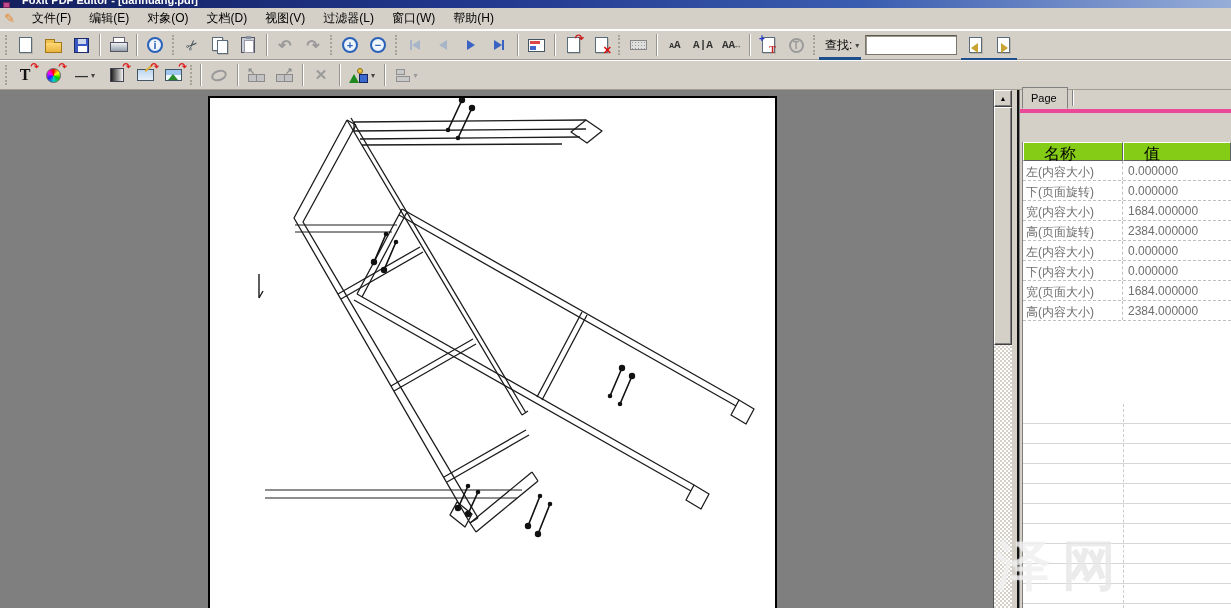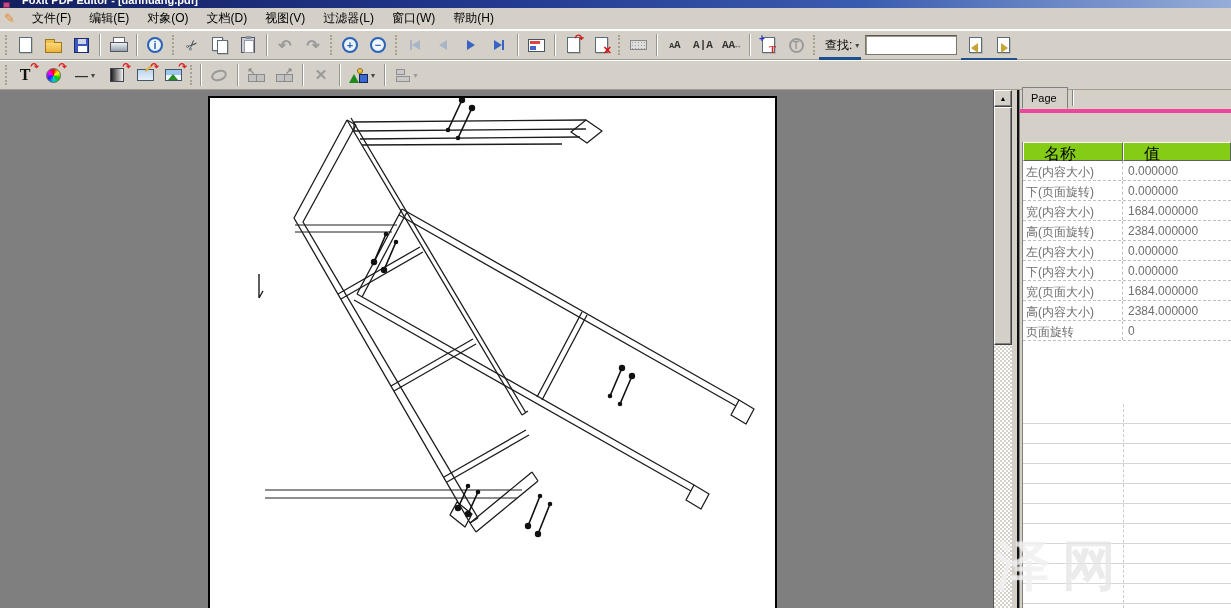--- a/index.html
+++ b/index.html
@@ -453,21 +453,17 @@
         <span class="cv">0.000000</span>
       </div>
     <div class="prow">
         <span class="cn">宽(页面大小)</span>
         <span class="cv">1684.000000</span>
       </div>
     <div class="prow">
         <span class="cn">高(内容大小)</span>
         <span class="cv">2384.000000</span>
       </div>
-    <div class="prow">
-        <span class="cn">页面旋转</span>
-        <span class="cv">0</span>
-      </div>
     <div class="pfill">
         <span class="vd"></span>
       </div>
   </div>
 </div>
 
 </body></html>

